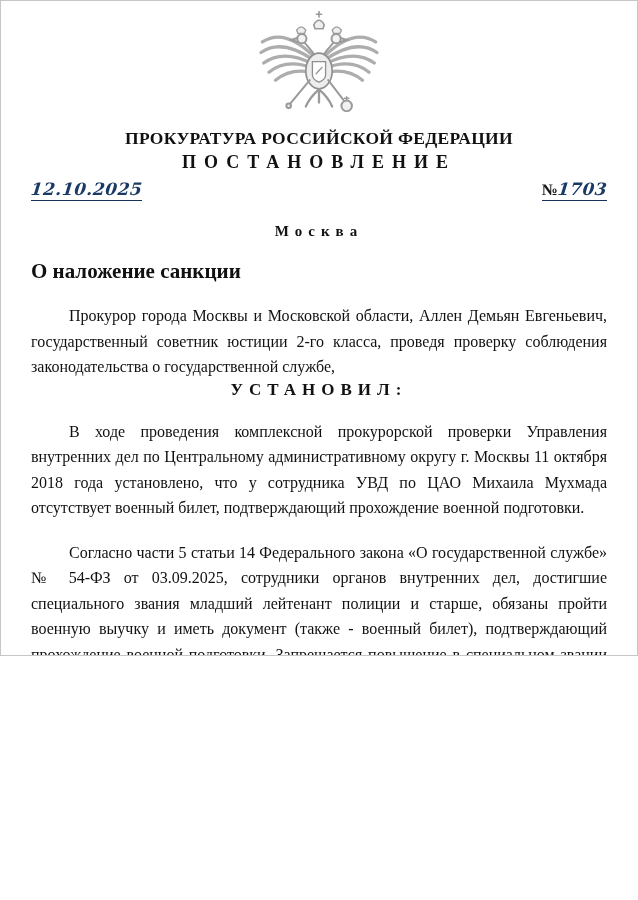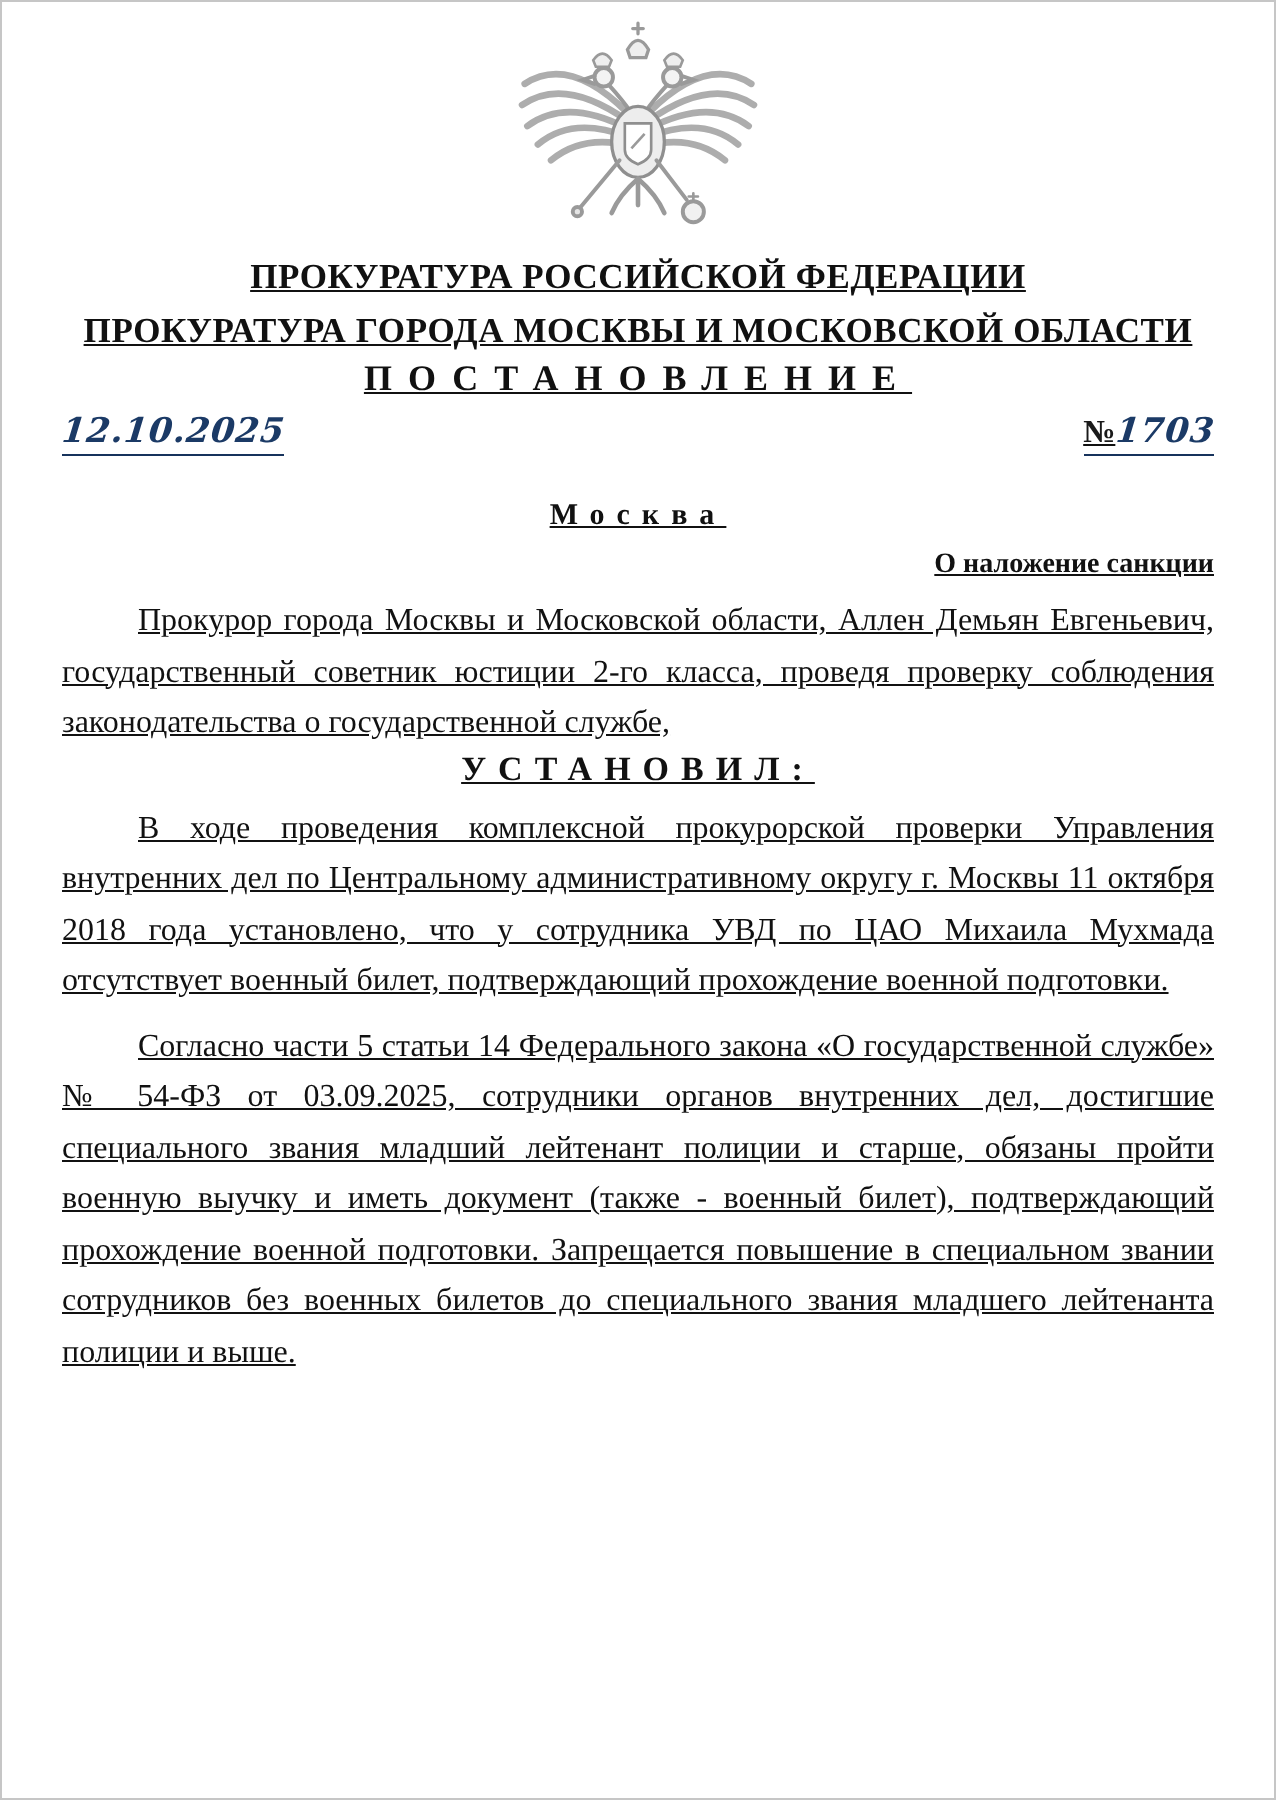--- a/index.html
+++ b/index.html
@@ -1,27 +1,26 @@
 <!DOCTYPE html>
 <html lang="ru"><head>
 <meta charset="utf-8">
 <style>
   * { margin: 0; padding: 0; box-sizing: border-box; }
   html, body { background: #ffffff; }
   body { width: 638px; }
   .page {
     width: 638px;
-    height: 900px;
+    height: 656px;
     background: #ffffff;
     border: 1px solid #c6c6c6;
     font-family: "Liberation Serif", "DejaVu Serif", serif;
     color: #111111;
     padding: 0 30px;
     overflow: hidden;
-    text-decoration: underline;
   }
   .emblem-wrap {
     display: flex;
     justify-content: center;
     margin-top: 8px;
     height: 112px;
   }
   .emblem-wrap svg { height: 112px; width: 150px; }
   .org {
     text-align: center;
@@ -67,31 +66,31 @@
     font-style: normal;
   }
   .city-line {
     text-align: center;
     font-weight: bold;
     font-size: 15px;
     letter-spacing: 6px;
     margin-top: 18px;
   }
   .subject-line {
-    text-align: right;
+    text-align: left;
     font-weight: bold;
-    font-size: 14px;
-    margin-top: 8px;
+    font-size: 21px;
+    margin-top: 19px;
   }
   .para {
     font-size: 16px;
     line-height: 25.5px;
     text-align: justify;
     text-indent: 38px;
-    margin-top: 7px;
+    margin-top: 19px;
   }
   .section-heading {
     text-align: center;
     font-weight: bold;
     font-size: 17px;
     letter-spacing: 6px;
     margin-bottom: 5px;
     white-space: nowrap;
   }
   .eagle-stroke { stroke: #9a9a9a; fill: none; stroke-linecap: round; }
@@ -159,21 +158,20 @@
       <g class="eagle-stroke" stroke-width="3">
         <path d="M114 108 L137 138"></path>
         <circle cx="142" cy="147" r="8" fill="#f1f1f1"></circle>
         <path d="M142 139 v-6 M138.5 135.5 h7" stroke-width="2"></path>
       </g>
     </svg>
   </div>
 
   <div class="org-block">
     <div class="org">ПРОКУРАТУРА РОССИЙСКОЙ ФЕДЕРАЦИИ</div>
-    <div class="org">ПРОКУРАТУРА ГОРОДА МОСКВЫ И МОСКОВСКОЙ ОБЛАСТИ</div>
   </div>
 
   <div class="doc-type">ПОСТАНОВЛЕНИЕ</div>
 
   <div class="ref-row">
     <span class="underlined">
       <span class="hand">12.10.2025</span>
     </span>
     <span class="underlined">
       <span class="no-sign">№</span><span class="hand">1703</span>

